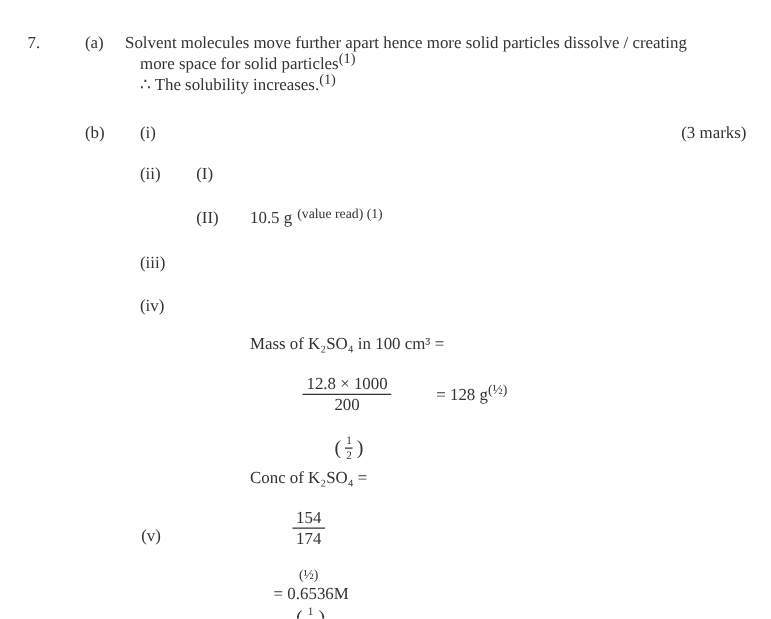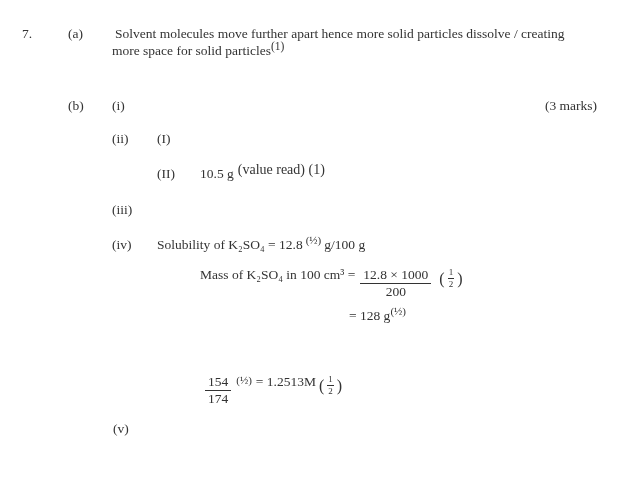--- a/index.html
+++ b/index.html
@@ -15,62 +15,62 @@
   }
   .line {
     position:absolute; font-size:13.5px; line-height:1.2;
     white-space:nowrap; color:#333333;
   }
   .sup {
     display:inline-block; font-size:11.5px;
     position:relative; top:-5px;
   }
   .raised {
-    display:inline-block; font-size:14px;
+    display:inline-block; font-size:11px;
     position:relative; top:-4px;
   }
   .g3 { margin-left:3px; }
   .g4 { margin-left:4px; }
-  .flexline { display:inline-flex; align-items:flex-start; }
+  .flexline { display:inline-flex; align-items:center;flex-direction:column; }
   .frac {
     display:inline-flex; flex-direction:column; align-items:center;
-    line-height:1.15; margin:0 5px; font-size:13.5px;
+    line-height:1.15; margin:16px 5px; font-size:13.5px;
   }
   .frac .fnum { border-bottom:1px solid #333333; padding:0 3px; }
   .frac .fden { padding:0 3px; }
   .frac.mini { font-size:9px; line-height:1.25; margin:0 1px; }
   .frac.mini .fnum { padding:0 1px; border-bottom-width:1px; }
   .pfrac { display:inline-flex; align-items:center; }
   .pfrac .pp { font-size:16px; line-height:1; }
   .halfmark { font-size:11px; }
 </style>
 </head>
 <body>
 
 <div class="page">
 
   <span class="line" style="left:22px;top:26px">7.</span>
   <span class="line" style="left:68px;top:26px">(a)</span>
-  <span class="line" style="left:115px;top:26px">Solvent molecules move further apart hence more solid particles dissolve / creating</span>
+  <span class="line" style="left:100px;top:26px">Solvent molecules move further apart hence more solid particles dissolve / creating</span>
   <div class="line" style="left:112px;top:43px"><span>more space for solid particles</span><span class="sup">(1)</span></div>
+  <div class="line" style="left:112px;top:60px"><span>∴ The solubility increases.</span><span class="sup">(1)</span></div>
 
   <span class="line" style="left:68px;top:98px">(b)</span>
   <span class="line" style="left:112px;top:98px">(i)</span>
   <span class="line" style="left:545px;top:98px">(3 marks)</span>
 
   <span class="line" style="left:112px;top:131px">(ii)</span>
   <span class="line" style="left:157px;top:131px">(I)</span>
 
   <span class="line" style="left:157px;top:166px">(II)</span>
   <div class="line" style="left:200px;top:166px"><span>10.5 g</span><span class="raised g4">(value read) (1)</span></div>
 
   <span class="line" style="left:112px;top:202px">(iii)</span>
 
   <span class="line" style="left:112px;top:237px">(iv)</span>
-  <div class="line" style="left:157px;top:237px"><span>Solubility of K₂SO₄ = 12.8</span><span class="sup g3 halfmark">(½)</span><span class="g3">g/100 g</span></div>
 
   <div class="line flexline" style="left:200px;top:267px">
     <span>Mass of K₂SO₄ in 100 cm³ =</span>
     <span class="frac">
         <span class="fnum">12.8 × 1000</span>
         <span class="fden">200</span>
       </span>
     <span class="pfrac g3">
         <span class="pp">(</span>
         <span class="frac mini">
@@ -78,26 +78,27 @@
           <span class="fden">2</span>
         </span>
         <span class="pp">)</span>
       </span>
   </div>
 
   <div class="line" style="left:349px;top:308px"><span>= 128 g</span><span class="sup halfmark">(½)</span></div>
 
 
   <div class="line flexline" style="left:200px;top:374px">
+    <span>Conc of K₂SO₄ =</span>
     <span class="frac">
         <span class="fnum">154</span>
         <span class="fden">174</span>
       </span>
     <span class="halfmark">(½)</span>
-    <span class="g4">= 1.2513M</span>
+    <span class="g4">= 0.6536M</span>
     <span class="pfrac g3">
         <span class="pp">(</span>
         <span class="frac mini">
           <span class="fnum">1</span>
           <span class="fden">2</span>
         </span>
         <span class="pp">)</span>
       </span>
   </div>
 

